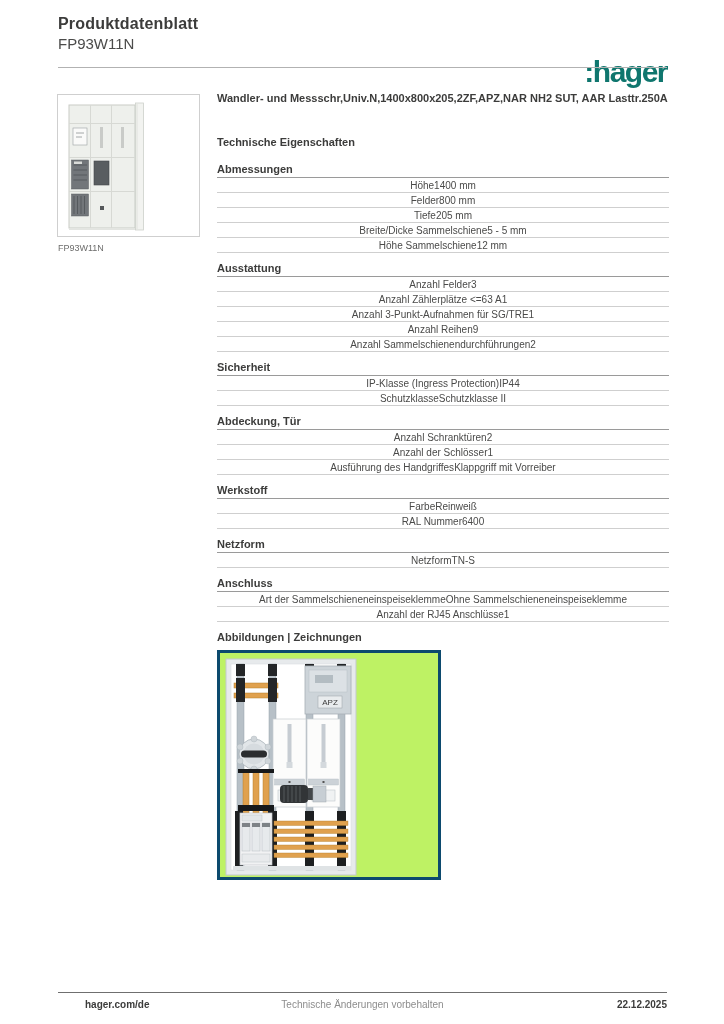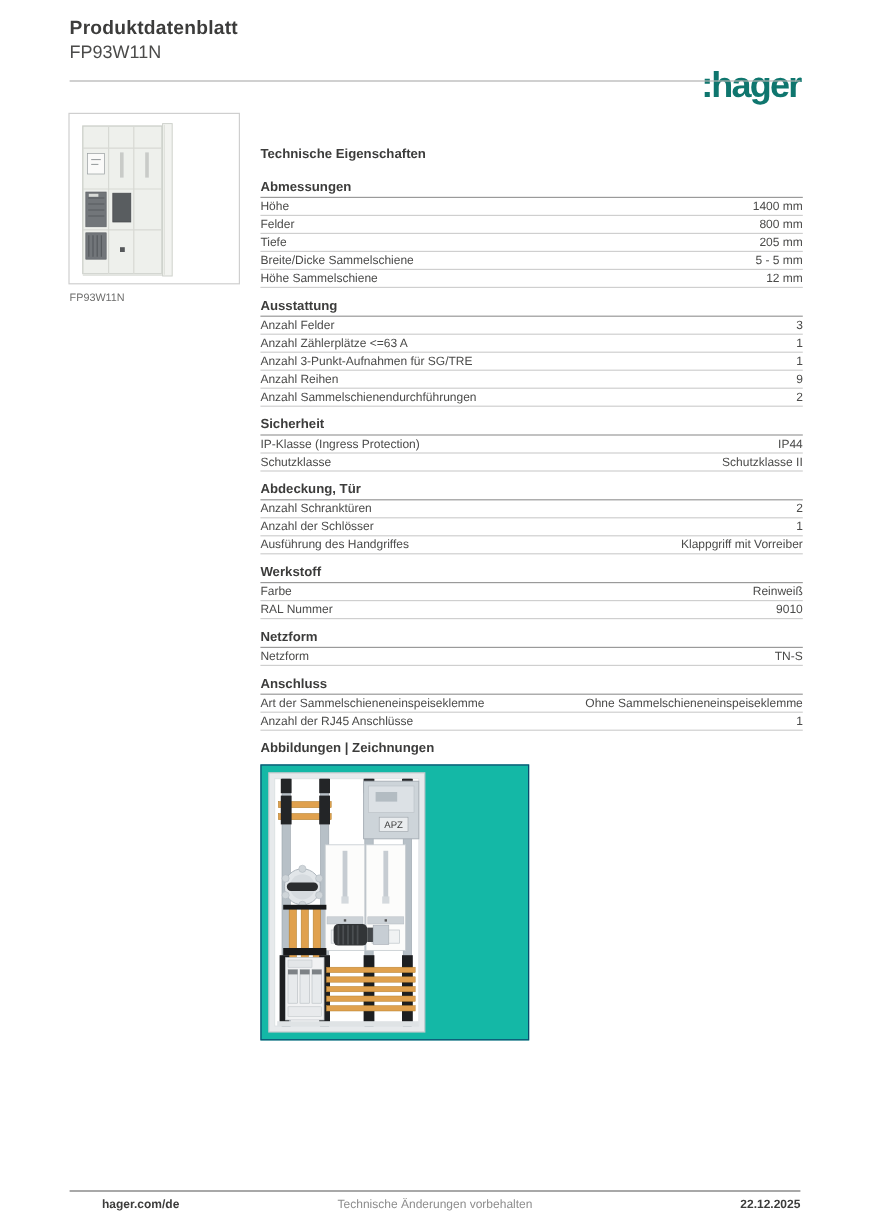--- a/index.html
+++ b/index.html
@@ -21,28 +21,28 @@
              border:1px solid #cfcfcf;background:#fff;box-sizing:border-box;}
   .photo-caption{position:absolute;left:58px;top:243px;font-size:9px;color:#6d6d6c;}
   
   .main{position:absolute;left:217px;top:92px;width:452px;}
   .title{font-size:11px;font-weight:bold;line-height:13px;margin:0;}
   .tech-heading{font-size:11px;font-weight:bold;line-height:12px;margin-top:31px;}
   .sections{margin-top:15px;}
   .sec{margin-bottom:9px;}
   .sec-h{font-size:11px;font-weight:bold;line-height:12px;padding-bottom:2px;margin:0;
          border-bottom:1px solid #9a9a9a;}
-  .row{display:flex;justify-content:space-between;align-items:baseline;
+  .row{display:flex;justify-content:center;align-items:baseline;
        font-size:10px;line-height:11px;padding:2px 0 1px;border-bottom:1px solid #cfcfcf;
        color:#4a4a49;}
   .row .lbl{white-space:nowrap;}
   .row .val{text-align:right;white-space:nowrap;}
   .figures-heading{font-size:11px;font-weight:bold;line-height:13px;margin-top:4px;}
-  .drawing-box{margin-top:6px;width:224px;height:230px;border:1px solid #0c4a6e;
-               box-sizing:border-box;padding:4px;background:#14b8a6;}
+  .drawing-box{margin-top:6px;width:224px;height:230px;border:3px solid #0c4a6e;
+               box-sizing:border-box;padding:4px;background:#bef264;}
   
   .footer-rule{position:absolute;left:58px;right:57px;top:992px;border-top:1px solid #6f6f6f;}
   .footer{position:absolute;left:58px;right:57px;top:999px;font-size:10px;line-height:12px;}
   .footer-left{position:absolute;left:0;font-weight:bold;padding-left:27px;}
   .footer-center{position:absolute;left:50%;transform:translateX(-50%);color:#8d8d8d;}
   .footer-right{position:absolute;right:0;font-weight:bold;}
 </style>
 </head>
 <body>
 
@@ -100,20 +100,21 @@
 
       <g>
         <rect x="77.5" y="8" width="8" height="127" fill="#f2f3f0" stroke="#cdd0ca" stroke-width="0.8"></rect>
         <line x1="79" y1="9" x2="79" y2="134" stroke="#e0e2dd" stroke-width="1"></line>
       </g>
     </svg>
   </div>
   <div class="photo-caption">FP93W11N</div>
 
   <div class="main">
+    <h2 class="title">Wandler- und Messschr,Univ.N,1400x800x205,2ZF,APZ,NAR NH2 SUT, AAR Lasttr.250A</h2>
     <div class="tech-heading">Technische Eigenschaften</div>
 
     <div class="sections" id="sections">
   <section class="sec">
     <h3 class="sec-h">Abmessungen</h3>
     <div class="rows">
   <div class="row">
     <span class="lbl">Höhe</span>
     <span class="val">1400 mm</span>
   </div>
@@ -208,21 +209,21 @@
   <section class="sec">
     <h3 class="sec-h">Werkstoff</h3>
     <div class="rows">
   <div class="row">
     <span class="lbl">Farbe</span>
     <span class="val">Reinweiß</span>
   </div>
 
   <div class="row">
     <span class="lbl">RAL Nummer</span>
-    <span class="val">9010</span>
+    <span class="val">6400</span>
   </div>
 </div>
   </section>
 
   <section class="sec">
     <h3 class="sec-h">Netzform</h3>
     <div class="rows">
   <div class="row">
     <span class="lbl">Netzform</span>
     <span class="val">TN-S</span>

